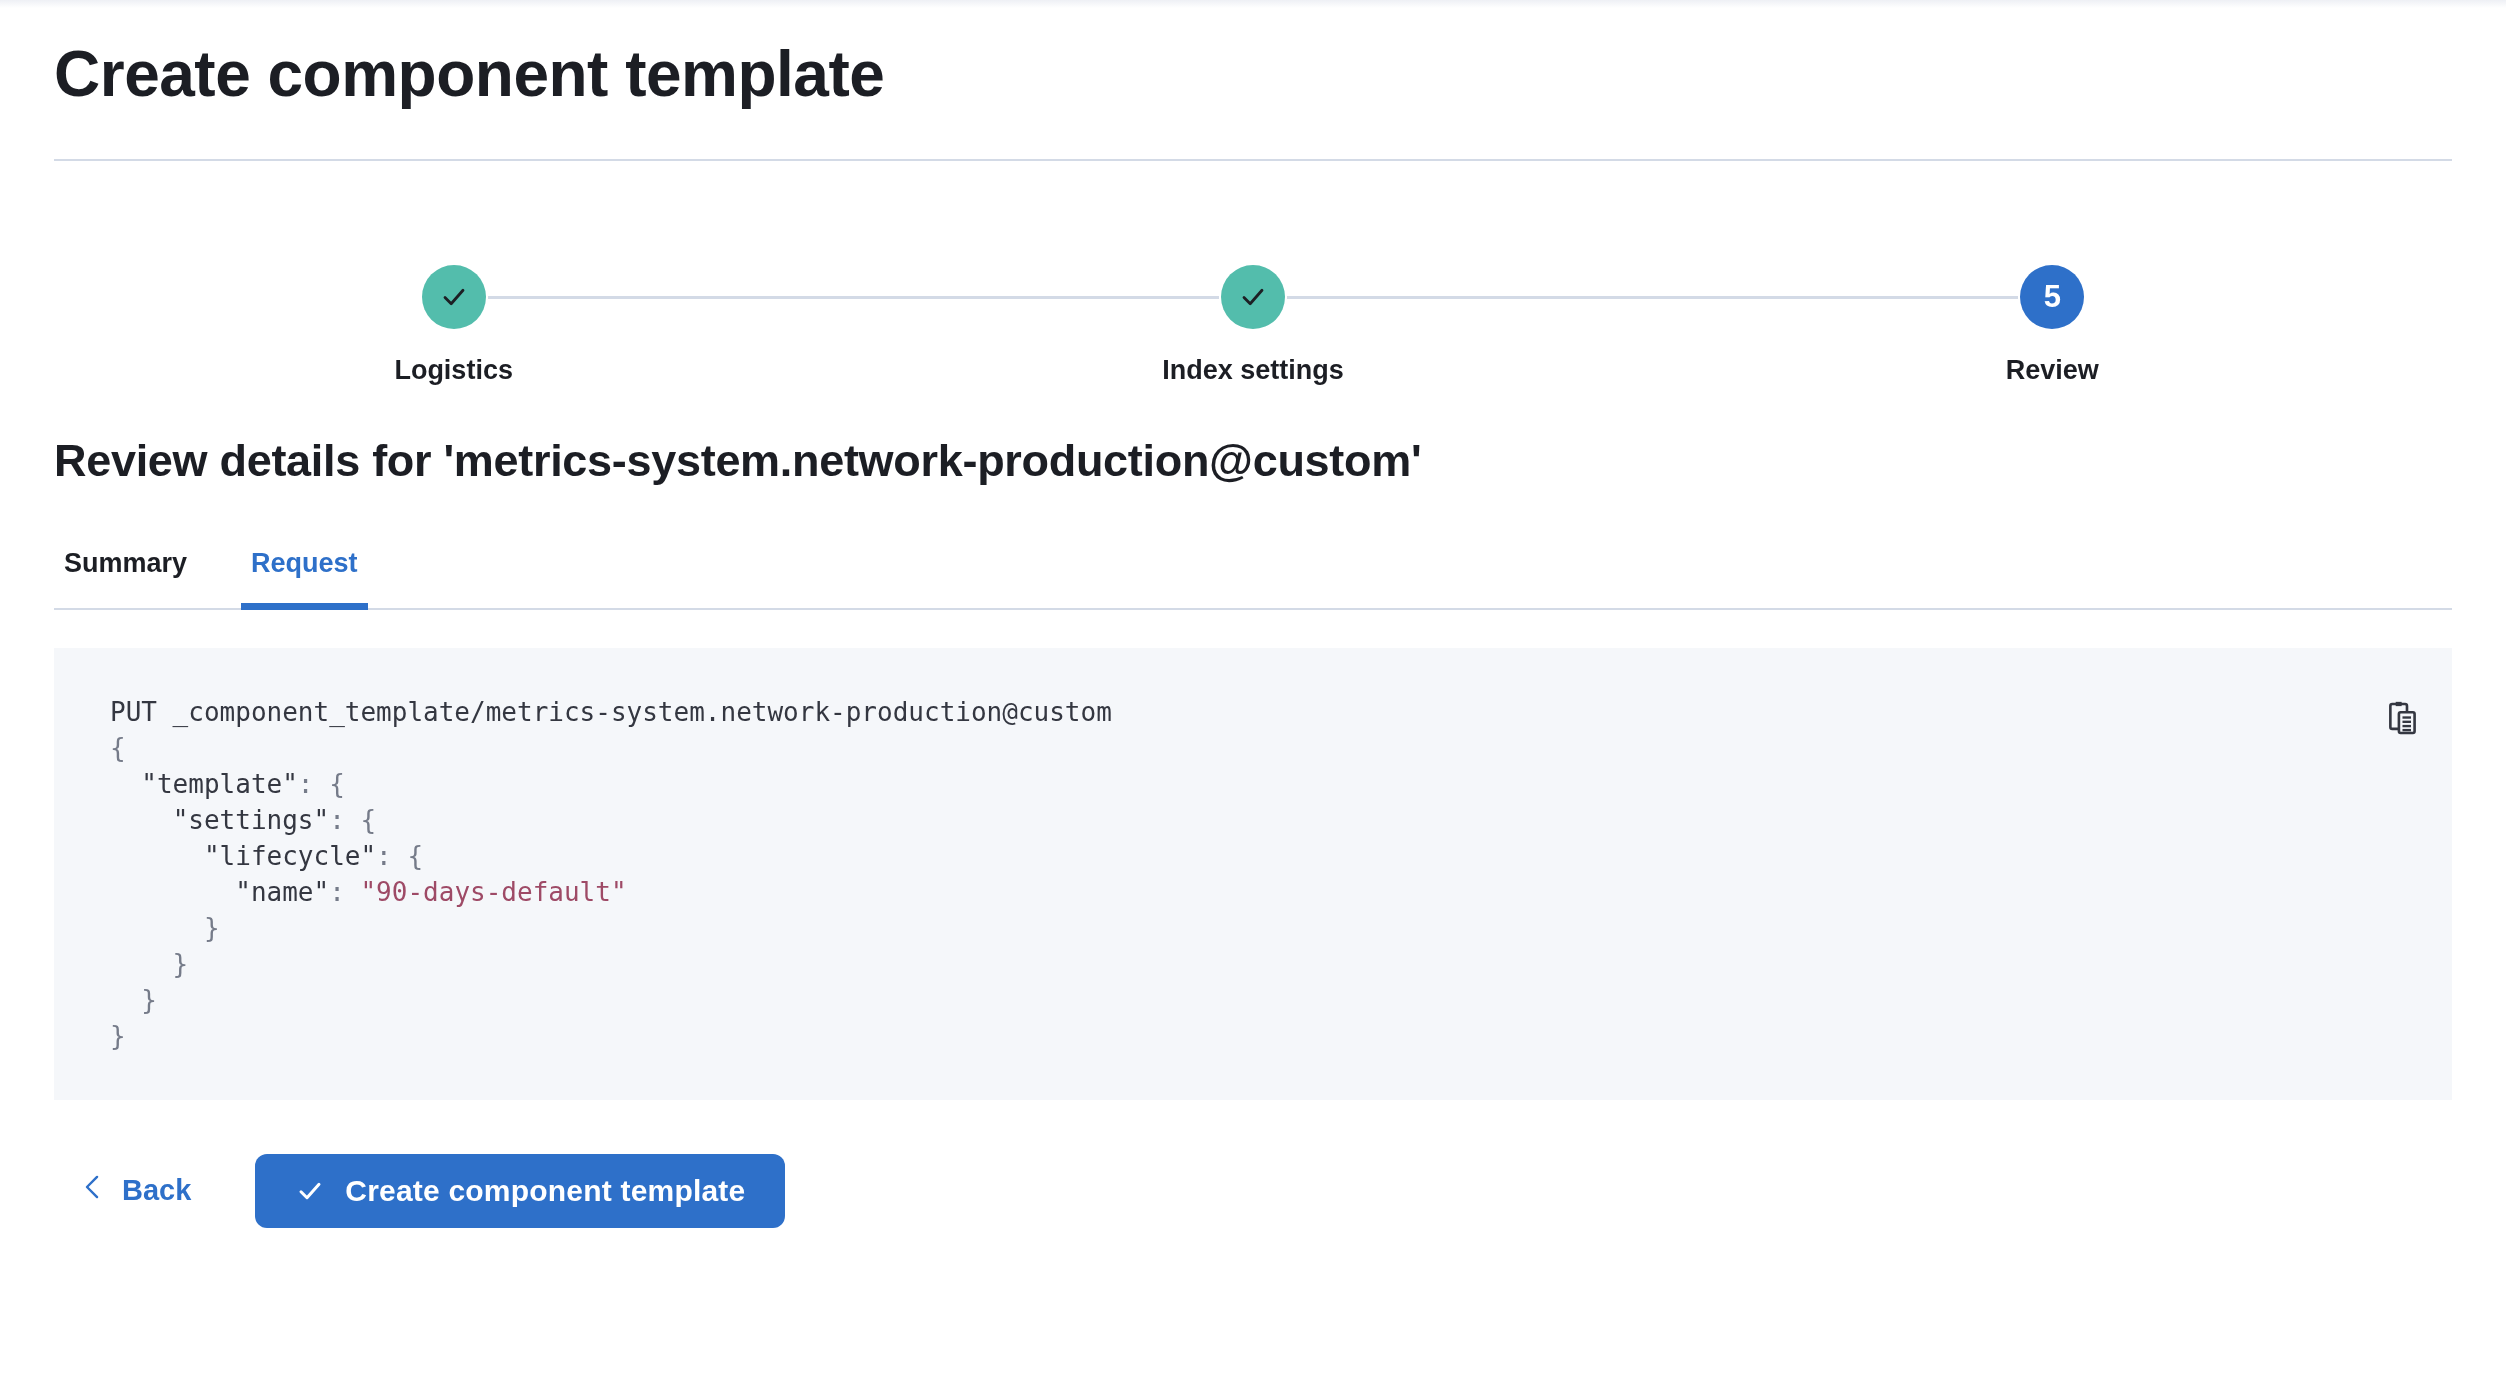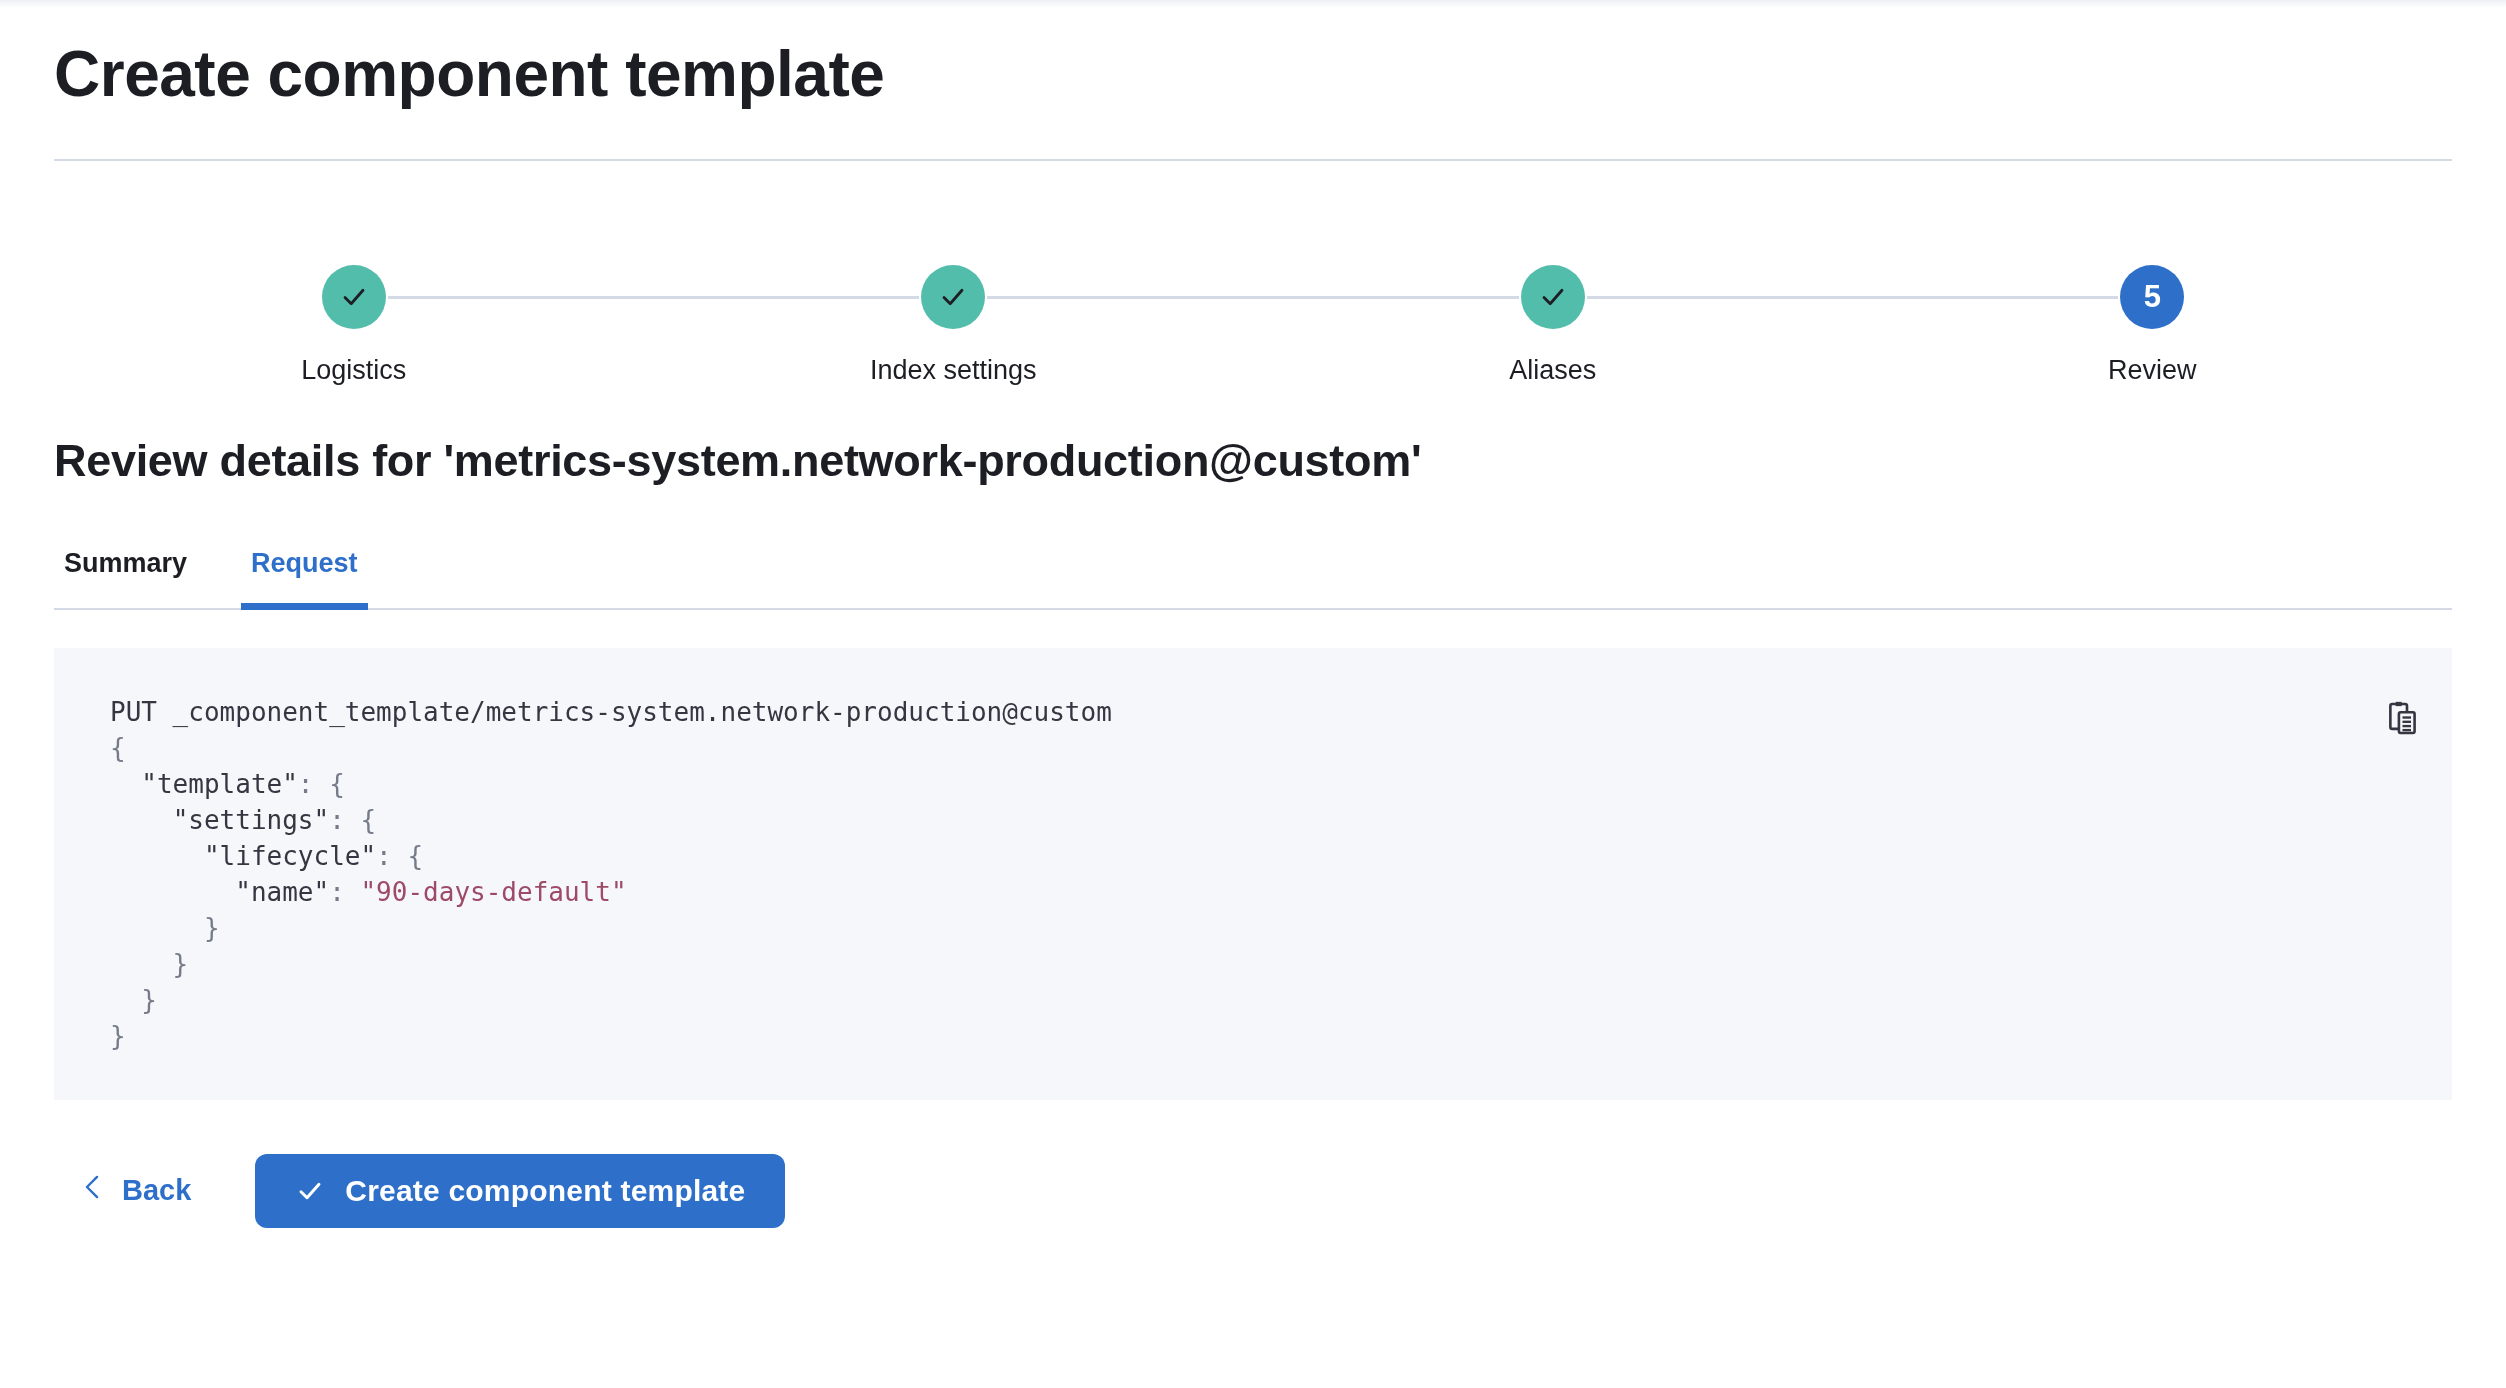--- a/index.html
+++ b/index.html
@@ -20,21 +20,21 @@
   .steps{display:flex;margin-top:104px;}
   .step{flex:1;position:relative;display:flex;flex-direction:column;align-items:center;cursor:pointer;}
   .step::before,.step::after{content:'';position:absolute;top:31px;height:3px;background:var(--border,#D3DAE6);}
   .step::before{left:0;right:calc(50% + 34px);}
   .step::after{left:calc(50% + 34px);right:0;}
   .step.first::before{display:none;}
   .step.last::after{display:none;}
   .circle{width:64px;height:64px;border-radius:50%;display:flex;align-items:center;justify-content:center;z-index:1;}
   .circle.complete{background:var(--success,#53BDAC);}
   .circle.current{background:var(--primary,#2E70C9);color:#fff;font-size:31px;font-weight:700;}
-  .step-label{margin-top:24px;font-size:27px;font-weight:400;color:var(--text-dark,#1C1E24);line-height:1.3;}
+  .step-label{margin-top:24px;font-size:27px;font-weight:700;color:var(--text-dark,#1C1E24);line-height:1.3;}
   .step-label.underlined{text-decoration:underline;text-decoration-thickness:3px;text-underline-offset:6px;}
 
   h2{margin:46px 0 0;font-size:45px;line-height:1.2;font-weight:700;color:var(--text-dark,#1C1E24);letter-spacing:-0.3px;}
 
   
   .tabs{display:flex;gap:44px;margin-top:44px;border-bottom:2px solid var(--border,#D3DAE6);}
   .tab{padding:16px 10px 24px;font-size:27px;font-weight:700;color:var(--text-dark,#1C1E24);
        border-bottom:7px solid transparent;margin-bottom:-2px;cursor:pointer;background:none;line-height:1.15;}
   .tab.active{color:var(--primary,#2E70C9);border-bottom-color:var(--primary,#2E70C9);}
 
@@ -78,28 +78,20 @@
           <div class="step-label">Logistics</div>
         </div>
         <div class="step">
           <div class="circle complete">
             <svg width="30" height="30" viewBox="0 0 16 16" fill="none">
               <path d="M3.2 8.3 L6.5 11.6 L12.8 4.4" stroke="#1D1F24" stroke-width="1.5" stroke-linecap="round" stroke-linejoin="round"></path>
             </svg>
           </div>
           <div class="step-label">Index settings</div>
         </div>
-        <div class="step">
-          <div class="circle complete">
-            <svg width="30" height="30" viewBox="0 0 16 16" fill="none">
-              <path d="M3.2 8.3 L6.5 11.6 L12.8 4.4" stroke="#1D1F24" stroke-width="1.5" stroke-linecap="round" stroke-linejoin="round"></path>
-            </svg>
-          </div>
-          <div class="step-label">Aliases</div>
-        </div>
         <div class="step last">
           <div class="circle current">5</div>
           <div class="step-label">Review</div>
         </div>
       </div>
 
     <h2>Review details for 'metrics-system.network-production@custom'</h2>
 
     <div class="tabs" id="tabs">
         <div class="tab">Summary</div>

